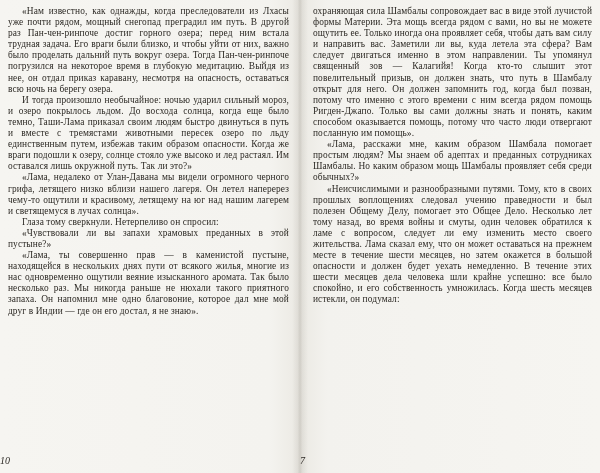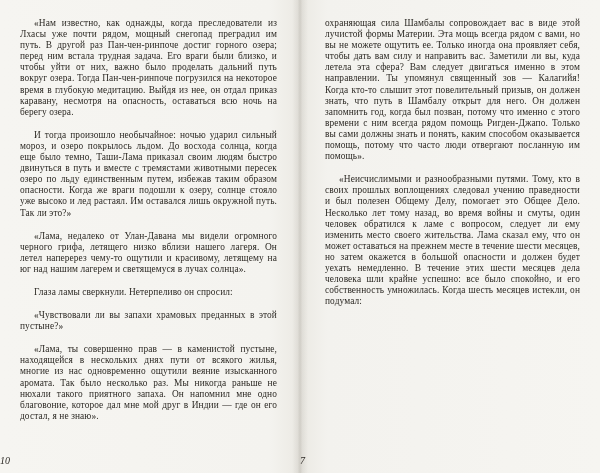--- a/index.html
+++ b/index.html
@@ -42,51 +42,52 @@
   }
   .page-text {
     font-size: 9.4px;
     line-height: 11.1px;
     color: #2c2924;
     text-align: justify;
     letter-spacing: 0.1px;
     hyphens: auto;
     -webkit-hyphens: auto;
   }
-  .page-text p { margin: 12px; padding: 0; }
+  .page-text p { margin: 0; padding: 0; }
   .page-text p.ind { text-indent: 14px; }
   .page-number {
     position: absolute;
     bottom: 7px; left: 0; right: 0;
     text-align: left;
     font-style: italic;
     font-size: 10px;
     color: #2c2924;
   }
 </style>
 </head>
 <body>
 
 <div class="spread">
 
   <div class="page left">
     <div class="page-text">
       <p class="ind">«Нам известно, как однажды, когда преследователи из Лхасы уже почти рядом, мощный снегопад преградил им путь. В другой раз Пан-чен-ринпоче достиг горного озера; перед ним встала трудная задача. Его враги были близко, и чтобы уйти от них, важно было проделать дальний путь вокруг озера. Тогда Пан-чен-ринпоче погрузился на некоторое время в глубокую медитацию. Выйдя из нее, он отдал приказ каравану, несмотря на опасность, оставаться всю ночь на берегу озера.</p>
       <p class="ind">И тогда произошло необычайное: ночью ударил сильный мороз, и озеро покрылось льдом. До восхода солнца, когда еще было темно, Таши-Лама приказал своим людям быстро двинуться в путь и вместе с тремястами животными пересек озеро по льду единственным путем, избежав таким образом опасности. Когда же враги подошли к озеру, солнце стояло уже высоко и лед растаял. Им оставался лишь окружной путь. Так ли это?»</p>
       <p class="ind">«Лама, недалеко от Улан-Давана мы видели огромного черного грифа, летящего низко вблизи нашего лагеря. Он летел наперерез чему-то ощутили и красивому, летящему на юг над нашим лагерем и светящемуся в лучах солнца».</p>
-      <p class="ind">Глаза ламы сверкнули. Нетерпеливо он спросил:</p>
+      <p class="ind">Глаза тому сверкнули. Нетерпеливо он спросил:</p>
       <p class="ind">«Чувствовали ли вы запахи храмовых преданных в этой пустыне?»</p>
       <p class="ind">«Лама, ты совершенно прав — в каменистой пустыне, находящейся в нескольких днях пути от всякого жилья, многие из нас одновременно ощутили веяние изысканного аромата. Так было несколько раз. Мы никогда раньше не нюхали такого приятного запаха. Он напомнил мне одно благовоние, которое дал мне мой друг в Индии — где он его достал, я не знаю».</p>
     </div>
     <div class="page-number">10</div>
   </div>
 
   <div class="page right">
     <div class="page-text">
       <p>охраняющая сила Шамбалы сопровождает вас в виде этой лучистой формы Материи. Эта мощь всегда рядом с вами, но вы не можете ощутить ее. Только иногда она проявляет себя, чтобы дать вам силу и направить вас. Заметили ли вы, куда летела эта сфера? Вам следует двигаться именно в этом направлении. Ты упомянул священный зов — Калагийя! Когда кто-то слышит этот повелительный призыв, он должен знать, что путь в Шамбалу открыт для него. Он должен запомнить год, когда был позван, потому что именно с этого времени с ним всегда рядом помощь Ригден-Джапо. Только вы сами должны знать и понять, каким способом оказывается помощь, потому что часто люди отвергают посланную им помощь».</p>
+      <p class="ind">«Лама, расскажи мне, каким образом Шамбала помогает простым людям? Мы знаем об адептах и преданных сотрудниках Шамбалы. Но каким образом мощь Шамбалы проявляет себя среди обычных?»</p>
       <p class="ind">«Неисчислимыми и разнообразными путями. Тому, кто в своих прошлых воплощениях следовал учению праведности и был полезен Общему Делу, помогает это Общее Дело. Несколько лет тому назад, во время войны и смуты, один человек обратился к ламе с вопросом, следует ли ему изменить место своего жительства. Лама сказал ему, что он может оставаться на прежнем месте в течение шести месяцев, но затем окажется в большой опасности и должен будет уехать немедленно. В течение этих шести месяцев дела человека шли крайне успешно: все было спокойно, и его собственность умножилась. Когда шесть месяцев истекли, он подумал:</p>
     </div>
     <div class="page-number">7</div>
   </div>
 
   <div class="gutter"></div>
 
 </div>
 
 </body></html>

